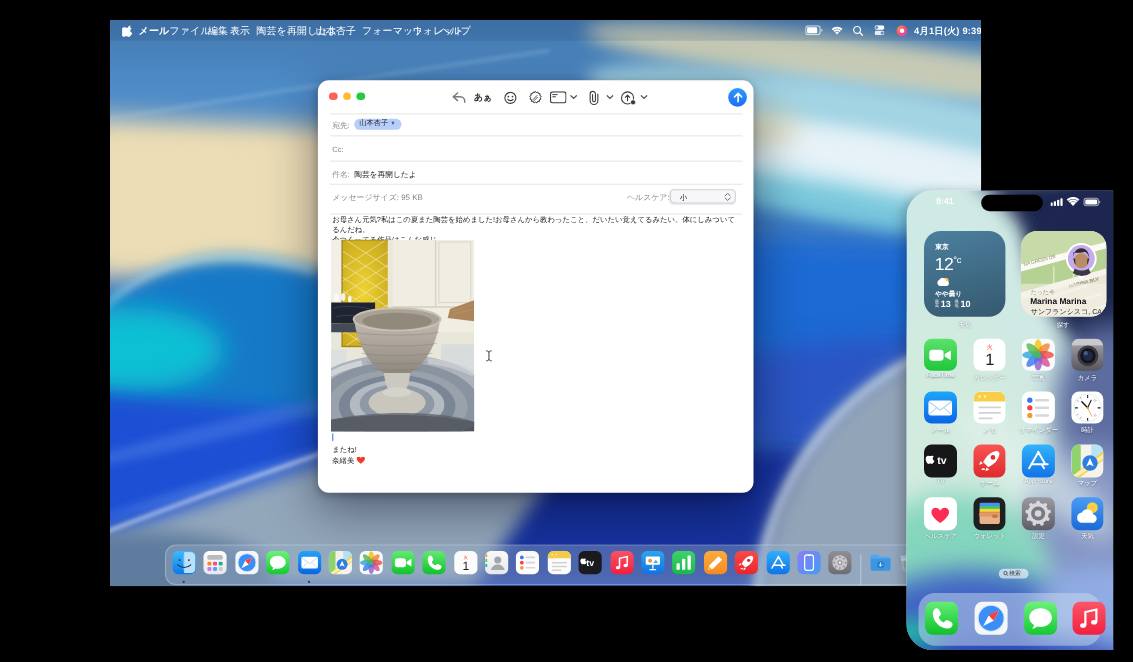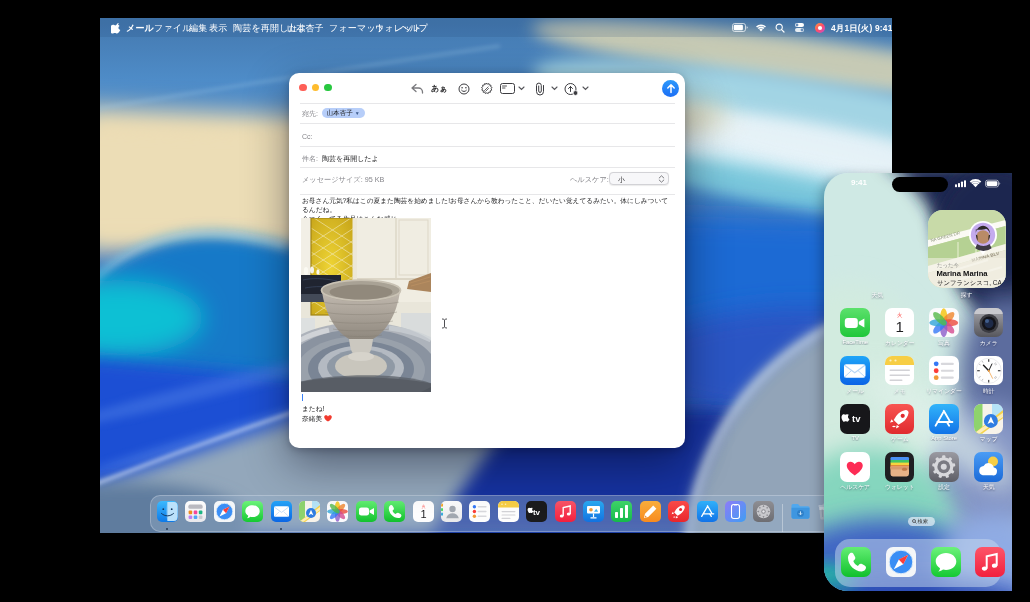--- a/index.html
+++ b/index.html
@@ -105,21 +105,21 @@
         <defs>
           <linearGradient id="mc" x1="0" y1="0" x2="1" y2="1">
             <stop offset="0" stop-color="#ff9a3c"></stop>
             <stop offset=".5" stop-color="#ff4d6a"></stop>
             <stop offset="1" stop-color="#c44bd1"></stop>
           </linearGradient>
         </defs>
         <circle cx="5" cy="5" r="5" fill="url(#mc)"></circle>
         <circle cx="5" cy="5" r="2.1" fill="#fff"></circle>
       </svg>
-    <div class="mi" style="left:731px;font-weight:bold;font-size:8.4px;top:4.6px">4月1日(火) 9:41</div>
+    <div class="mi" style="left:731px;font-weight:bold;font-size:8.4px;top:4.6px">4月1日(火) 9:39</div>
   </div>
   <div id="dock"></div>
   <div class="di" style="left:57px;top:482.5px;background:linear-gradient(180deg,#3cb9fd,#0c79e8)">
     <svg width="21" height="21" viewBox="0 0 21 21">
         <path d="M10.5 1h6a4 4 0 014 4v11a4 4 0 01-4 4h-6z" fill="#cfeafc"></path>
         <path d="M10.5 1C9 5 9 16 10.5 20h6a4 4 0 004-4V5a4 4 0 00-4-4z" fill="#a8d8f8" opacity=".5"></path>
         <circle cx="6.3" cy="8.2" r=".9" fill="#12375f"></circle>
         <circle cx="14.7" cy="8.2" r=".9" fill="#12375f"></circle>
         <path d="M4.5 12.5c3.5 3.2 8.5 3.2 12 0" fill="none" stroke="#12375f" stroke-width="1" stroke-linecap="round"></path>
       </svg>
@@ -465,20 +465,33 @@
         <rect x="0" y="5.2" width="2" height="3" rx=".7"></rect>
         <rect x="3" y="4" width="2" height="4.2" rx=".7"></rect>
         <rect x="6" y="2.6" width="2" height="5.6" rx=".7"></rect>
         <rect x="9" y="1.2" width="2" height="7" rx=".7"></rect>
       </g>
     <path d="M20.5 8.2L17.9 5.6a3.7 3.7 0 015.2 0zM16.3 4a6 6 0 018.4 0l-1.3 1.3a4.2 4.2 0 00-5.8 0zM14.7 2.4a8.3 8.3 0 0111.6 0l-1.3 1.3a6.5 6.5 0 00-9 0z" fill="#fff"></path>
     <rect x="30.5" y="1.2" width="13" height="6.8" rx="2" fill="none" stroke="#fff" stroke-opacity=".6"></rect>
     <rect x="31.6" y="2.3" width="10.8" height="4.6" rx="1.1" fill="#fff"></rect>
     <path d="M44.2 3.3v2.6c.7-.2 1.1-.7 1.1-1.3 0-.6-.4-1.1-1.1-1.3z" fill="#fff" fill-opacity=".6"></path>
   </svg>
+  <div class="abs" style="left:15.7px;top:37px;width:74.8px;height:77.5px;border-radius:15px;background:linear-gradient(165deg,#4c7f9e,#35596f);color:#fff">
+    <div class="abs" style="left:10.5px;top:10px;font-size:6.2px;font-weight:bold">東京</div>
+    <div class="abs" style="left:10px;top:21px;font-size:16px;font-weight:300;letter-spacing:-.5px">12<span style="font-size:8.5px;vertical-align:6.5px;letter-spacing:0">°c</span></div>
+    <svg class="abs" style="left:10px;top:42px" width="14" height="10" viewBox="0 0 14 10">
+        <circle cx="9.8" cy="3.2" r="2.6" fill="#fcc63d"></circle>
+        <path d="M10.2 3.4a3.3 3.3 0 00-6.2-1A2.9 2.9 0 004.6 8h5.8a2.35 2.35 0 00.9-4.5z" fill="#fff"></path>
+      </svg>
+    <div class="abs" style="left:10.5px;top:52.5px;font-size:6px;font-weight:bold">やや曇り</div>
+    <div class="abs" style="left:10px;top:62px;font-size:4px;line-height:4.2px;opacity:.8">最<br>高</div>
+    <div class="abs" style="left:15.5px;top:61.5px;font-size:8.2px;font-weight:bold">13</div>
+    <div class="abs" style="left:28px;top:62px;font-size:4px;line-height:4.2px;opacity:.8">最<br>低</div>
+    <div class="abs" style="left:33.5px;top:61.5px;font-size:8.2px;font-weight:bold">10</div>
+  </div>
   <div class="abs" style="left:104px;top:37px;width:77.5px;height:77.5px;border-radius:15px;overflow:hidden;background:#dfe8cc">
     <svg class="abs" style="left:0;top:0" width="77.5" height="77.5" viewBox="0 0 77.5 77.5">
       <rect width="77.5" height="77.5" fill="#c8daa8"></rect>
       <path d="M0 30 L77.5 10 L77.5 16 L0 37 Z" fill="#fbfaf4"></path>
       <path d="M0 37 L77.5 16 L77.5 34 L0 56 Z" fill="#b5d193"></path>
       <path d="M30 32v18M48 27v18M62 23v16" stroke="#dce8c2" stroke-width="1.4"></path>
       <path d="M0 56 L77.5 34 L77.5 40 L0 63 Z" fill="#f6f4ea"></path>
       <path d="M0 63 L77.5 40 L77.5 77.5 L0 77.5 Z" fill="#eae7d8"></path>
       <path d="M20 62l40-12m-30 20l44-13m-20 18l26-8" stroke="#f6f4ec" stroke-width="2"></path>
       <text x="3" y="32" font-size="4.4" fill="#8a9378" transform="rotate(-15 3 32)" font-family="Liberation Sans">NA GREEN DR</text>

